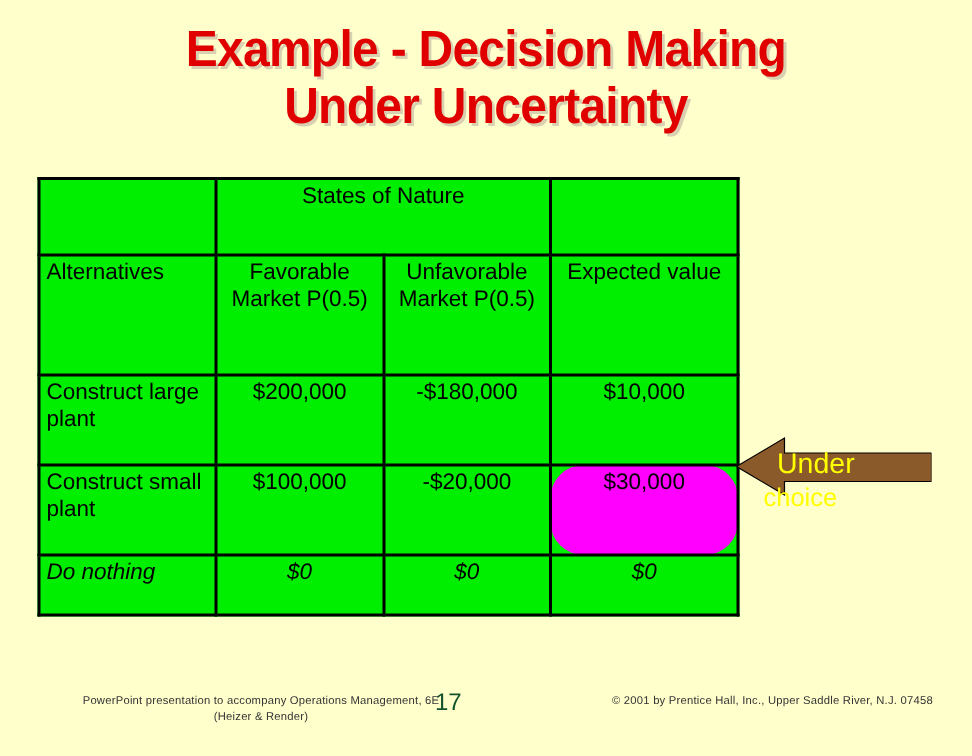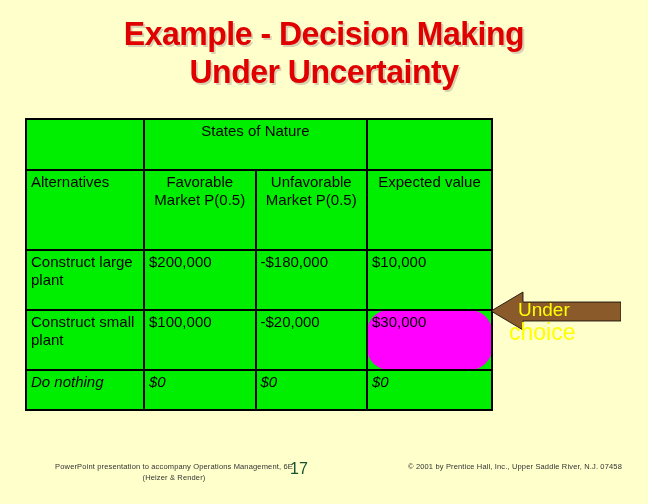--- a/index.html
+++ b/index.html
@@ -70,21 +70,21 @@
     text-align: center;
     padding-top: 9px;
   }
   .r-head { height: 74px; }
   .head-left   { text-align: left;   padding-top: 2px; }
   .head-center { text-align: center; padding-top: 2px; }
 
   .r-data     { height: 54px; border-radius: 22px; }
   .r-data-sm  { height: 34px; font-style: italic; }
   .cell-label { text-align: left; }
-  .cell-num   { text-align: left; margin-left: 20px; }
+  .cell-num   { text-align: center; margin-left: 20px; }
   .highlight  { background: #FF00FF !important; }
 
   
   .arrow-callout {
     position: absolute;
     left: 491px;
     top: 291px;
     width: 130px;
     height: 40px;
   }
@@ -104,21 +104,21 @@
     font-size: 19px;
     line-height: 22px;
     white-space: nowrap;
   }
   .arrow-label-choice {
     position: absolute;
     left: 18px;
     top: 30px;
     color: #FFFF00;
     font-family: "Liberation Sans", sans-serif;
-    font-size: 23px;
+    font-size: 17px;
     line-height: 22px;
     white-space: nowrap;
   }
 
   
   .footer-left {
     position: absolute;
     left: 54px;
     top: 461px;
     width: 240px;

